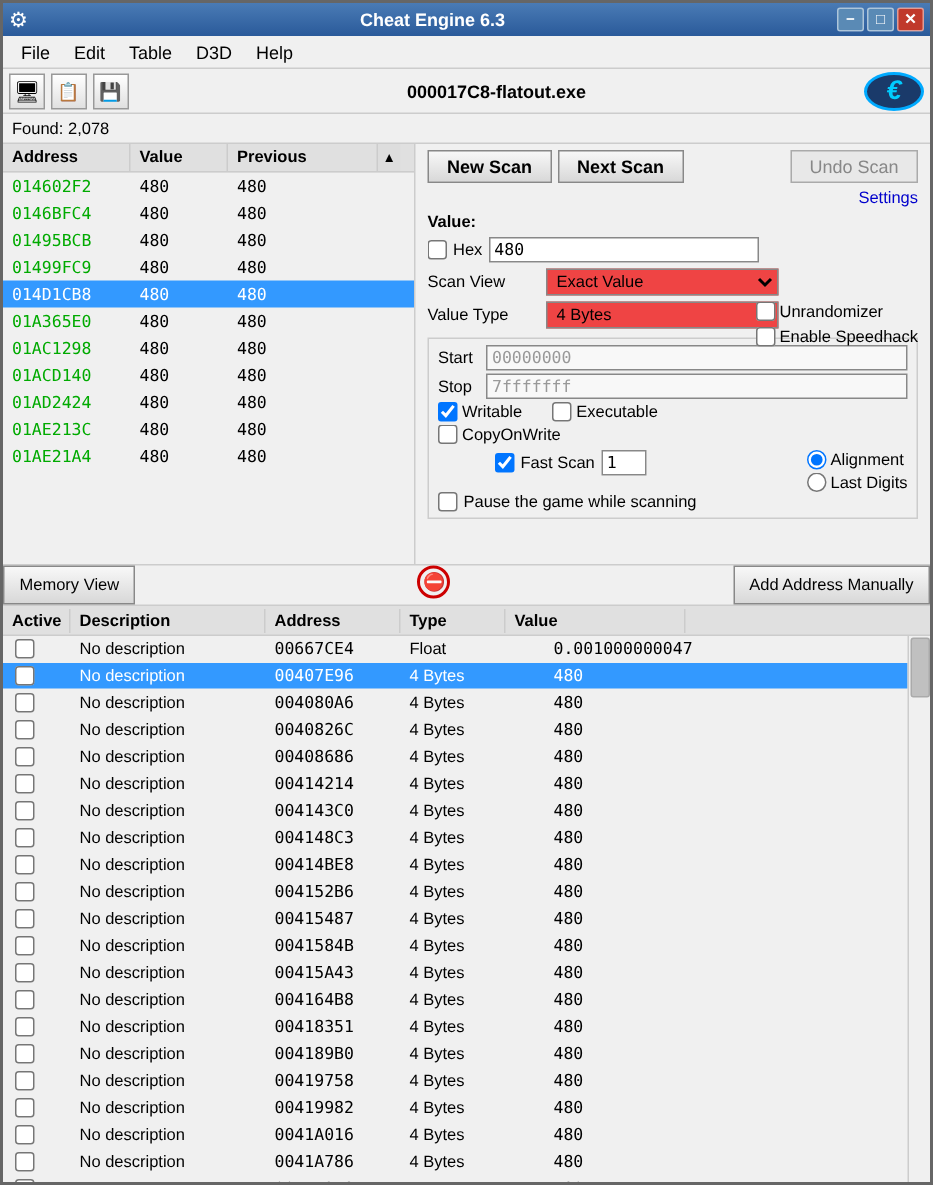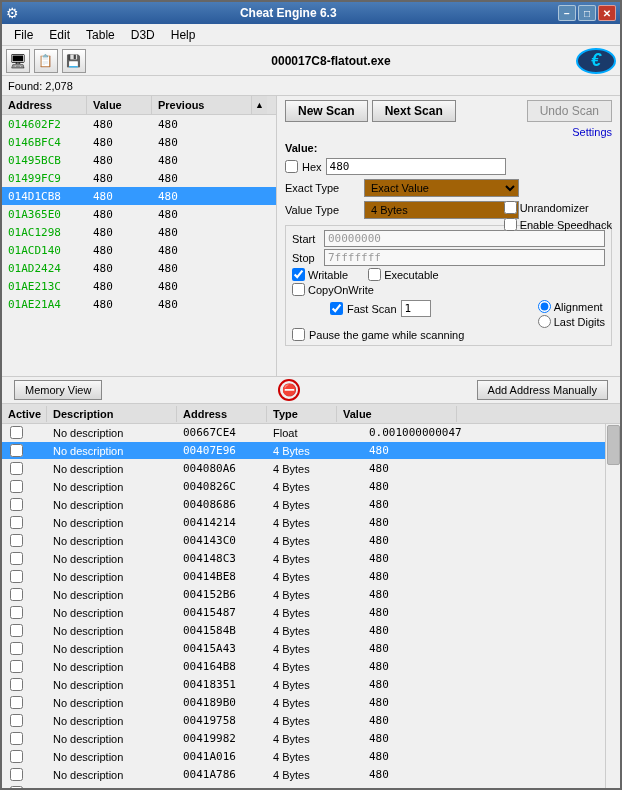--- a/index.html
+++ b/index.html
@@ -164,21 +164,21 @@
       padding: 1px 3px;
       font-size: 11px;
       font-family: monospace;
     }
     input[type="checkbox"] { width: 13px; height: 13px; }
     .value-input { width: 180px; }
 
     .row-label { font-size: 11px; width: 75px; }
     select {
       border: 1px solid #888;
-      background: #a16207;
+      background: #ef4444;
       font-size: 11px;
       padding: 1px 2px;
     }
 
     
     .scan-options-box {
       border: 1px solid #ccc;
       padding: 4px 6px;
       margin-top: 2px;
     }
@@ -199,22 +199,21 @@
     .fast-input { width: 30px; }
     .pause-row { display: flex; align-items: center; gap: 4px; font-size: 11px; }
 
     
     .bottom-toolbar {
       height: 28px;
       background: #f0f0f0;
       border-top: 1px solid #ccc;
       border-bottom: 1px solid #ccc;
       display: flex;
-      align-items: center;
-      padding: 0 12px;
+      padding: 0 0;
       gap: 4px;
     }
     .memview-btn {
       padding: 3px 10px;
       border: 1px solid #888;
       background: linear-gradient(to bottom, #f8f8f8, #d8d8d8);
       cursor: pointer;
       font-size: 11px;
     }
     .red-circle {
@@ -415,21 +414,21 @@
     <div class="value-row">
       <span class="value-label">Value:</span>
     </div>
     <div class="hex-row">
       <input type="checkbox" style="">
       <span>Hex</span>
       <input type="text" class="value-input" value="480" style="">
     </div>
 
     <div class="value-row">
-      <span class="row-label">Exact Type</span>
+      <span class="row-label">Scan View</span>
       <select style="width:155px;">
         <option>Exact Value</option>
         <option>Bigger than...</option>
         <option>Smaller than...</option>
         <option>Value between...</option>
         <option>Unknown initial value</option>
       </select>
     </div>
 
     <div class="value-row">

